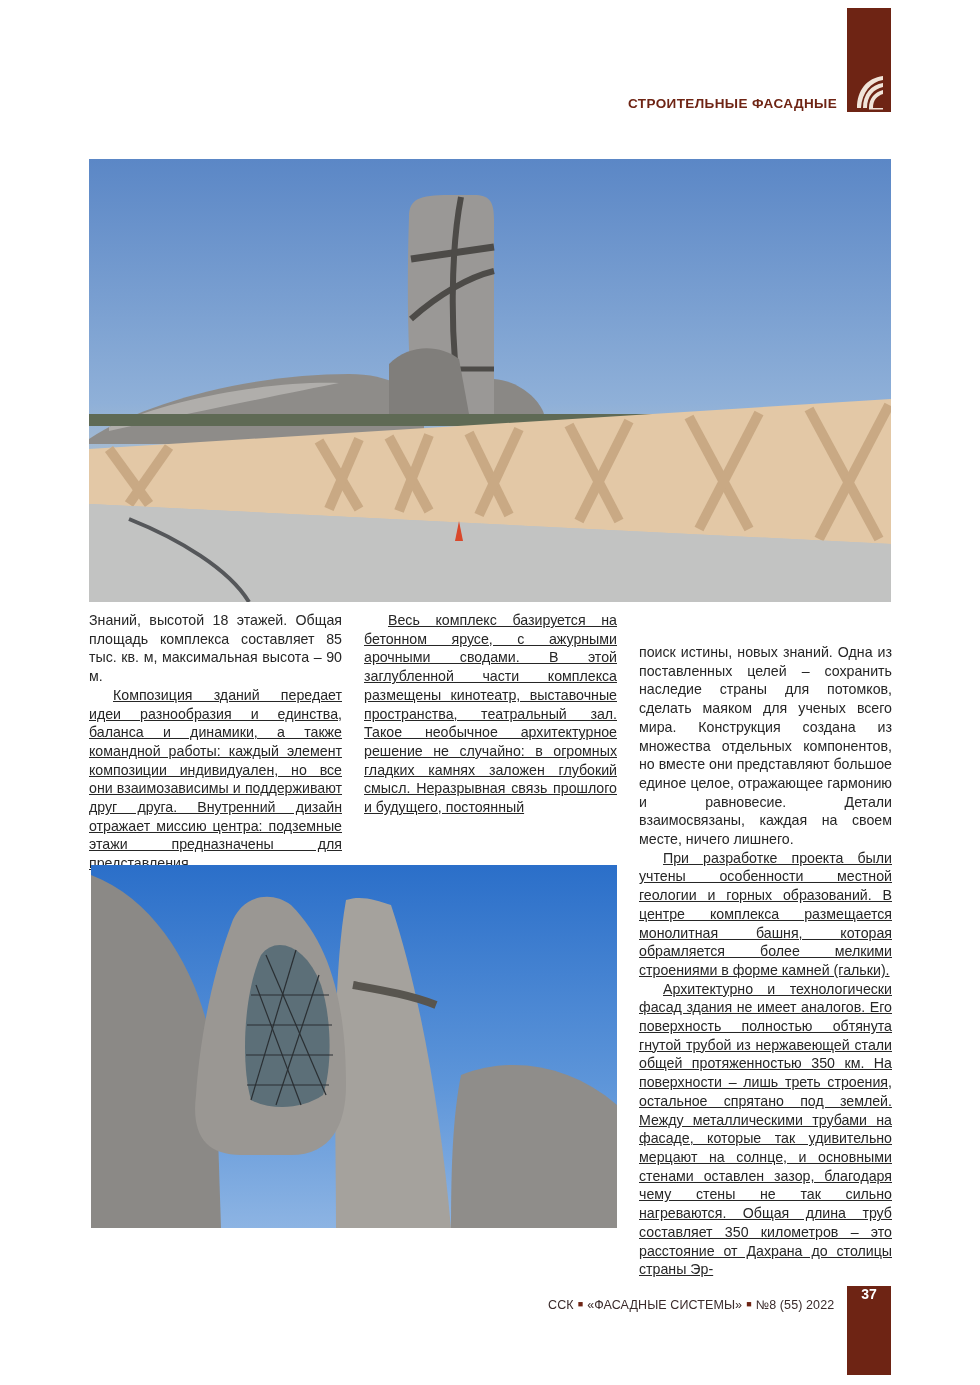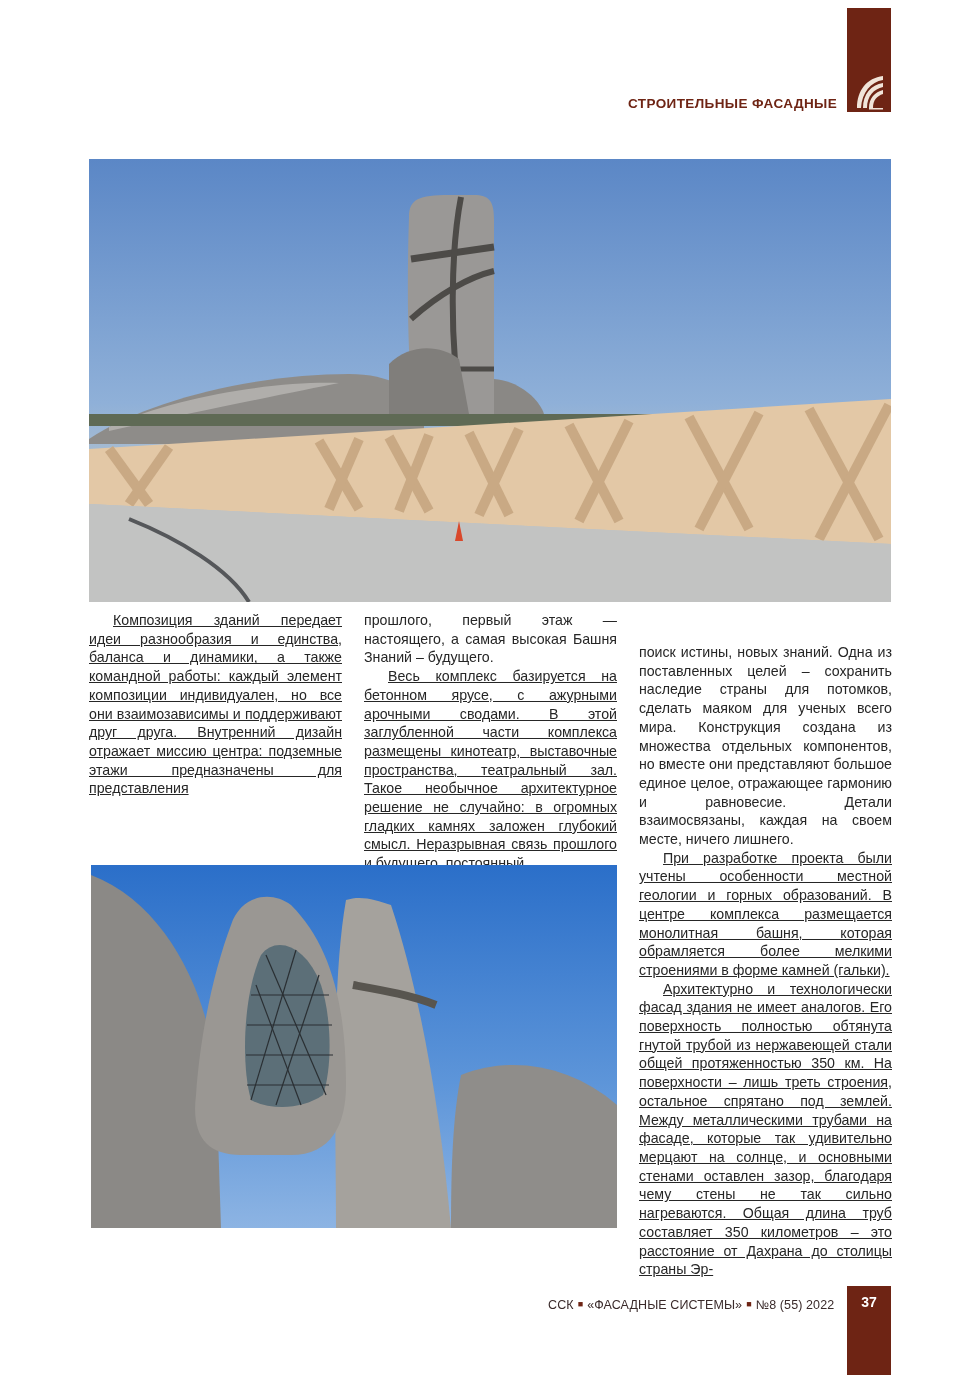--- a/index.html
+++ b/index.html
@@ -36,21 +36,21 @@
 
     .footer {
       position: absolute; left: 548px; top: 1298px; font-size: 12.5px; color: #3a2a2a;
       white-space: nowrap; letter-spacing: 0.1px;
     }
     .footer .sq { color: #6e2414; font-size: 9px; vertical-align: 2px; padding: 0 4px; }
 
     .tab-bottom {
       position: absolute; left: 847px; top: 1286px; width: 44px; height: 89px;
       background: #6e2414; color: #ffffff; font-weight: bold; font-size: 14px;
-      text-align: center; padding-top: 8px;
+      text-align: center; padding-top: 0;
     }
   </style>
 </head>
 <body>
 
 <div class="tab-top">
   <svg width="32" height="42" viewBox="0 0 32 42">
     <path d="M4 38 C4 20 14 8 30 6 L30 10 C18 12 9 22 8 38 Z" fill="#f1e4d9"></path>
     <path d="M10 38 C10 24 18 15 30 13 L30 17 C21 19 14 26 14 38 Z" fill="#f1e4d9"></path>
     <path d="M16 38 C16 28 22 22 30 20 L30 24 C24 26 20 30 20 38 Z" fill="#f1e4d9"></path>
@@ -93,24 +93,24 @@
       <path d="M720 250 L790 380"></path>
         <path d="M800 246 L730 380"></path>
     </g>
     <path d="M0 345 L802 385 L802 443 L0 443 Z" fill="#c2c3c2"></path>
     <path d="M40 360 C90 380 140 410 160 443" stroke="#55575a" stroke-width="4" fill="none"></path>
     <path d="M370 362 L374 382 L366 382 Z" fill="#d9482b"></path>
   </svg>
 </div>
 
 <div class="col col1">
+  <p>Знаний, высотой 18 этажей. Общая площадь комплекса составляет 85 тыс. кв. м, максимальная высота – 90 м.</p>
   <p class="indent">Композиция зданий передает идеи разнообразия и единства, баланса и динамики, а также командной работы: каждый элемент композиции индивидуален, но все они взаимозависимы и поддерживают друг друга. Внутренний дизайн отражает миссию центра: подземные этажи предназначены для представления</p>
 </div>
 <div class="col col2">
-  <p>прошлого, первый этаж — настоящего, а самая высокая Башня Знаний – будущего.</p>
   <p class="indent">Весь комплекс базируется на бетонном ярусе, с ажурными арочными сводами. В этой заглубленной части комплекса размещены кинотеатр, выставочные пространства, театральный зал. Такое необычное архитектурное решение не случайно: в огромных гладких камнях заложен глубокий смысл. Неразрывная связь прошлого и будущего, постоянный</p>
 </div>
 <div class="col col3">
   <p>поиск истины, новых знаний. Одна из поставленных целей – сохранить наследие страны для потомков, сделать маяком для ученых всего мира. Конструкция создана из множества отдельных компонентов, но вместе они представляют большое единое целое, отражающее гармонию и равновесие. Детали взаимосвязаны, каждая на своем месте, ничего лишнего.</p>
   <p class="indent">При разработке проекта были учтены особенности местной геологии и горных образований. В центре комплекса размещается монолитная башня, которая обрамляется более мелкими строениями в форме камней (гальки).</p>
   <p class="indent">Архитектурно и технологически фасад здания не имеет аналогов. Его поверхность полностью обтянута гнутой трубой из нержавеющей стали общей протяженностью 350 км. На поверхности – лишь треть строения, остальное спрятано под землей. Между металлическими трубами на фасаде, которые так удивительно мерцают на солнце, и основными стенами оставлен зазор, благодаря чему стены не так сильно нагреваются. Общая длина труб составляет 350 километров – это расстояние от Дахрана до столицы страны Эр-</p>
 </div>
 
 <div class="photo photo-bottom" title="Фото фасада из стальных труб с треугольным витражом">
   <svg width="526" height="363" viewBox="0 0 526 363">

